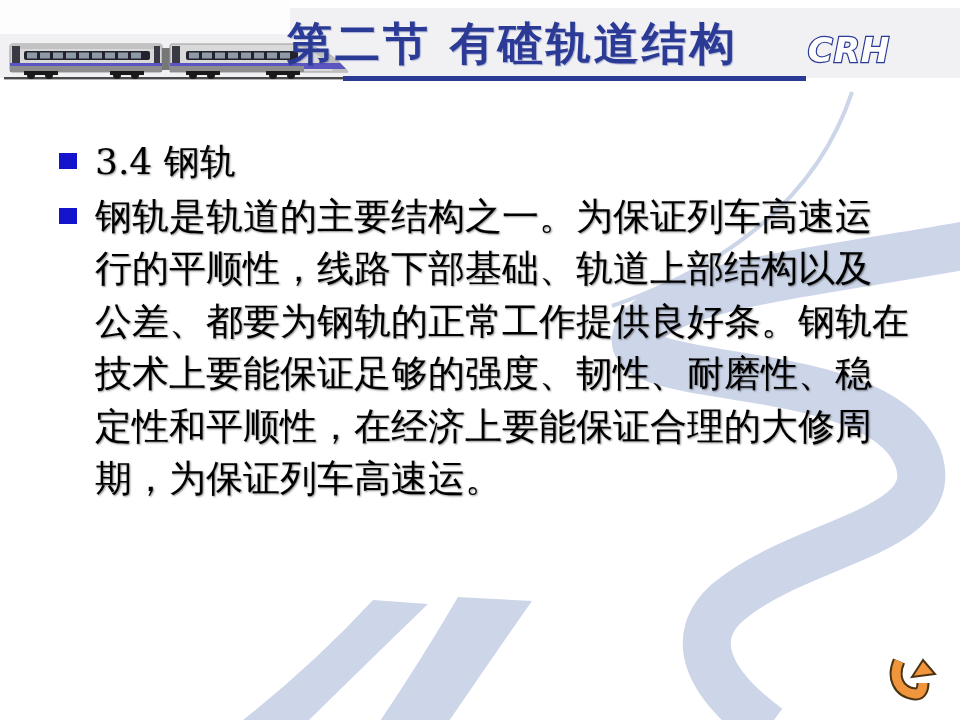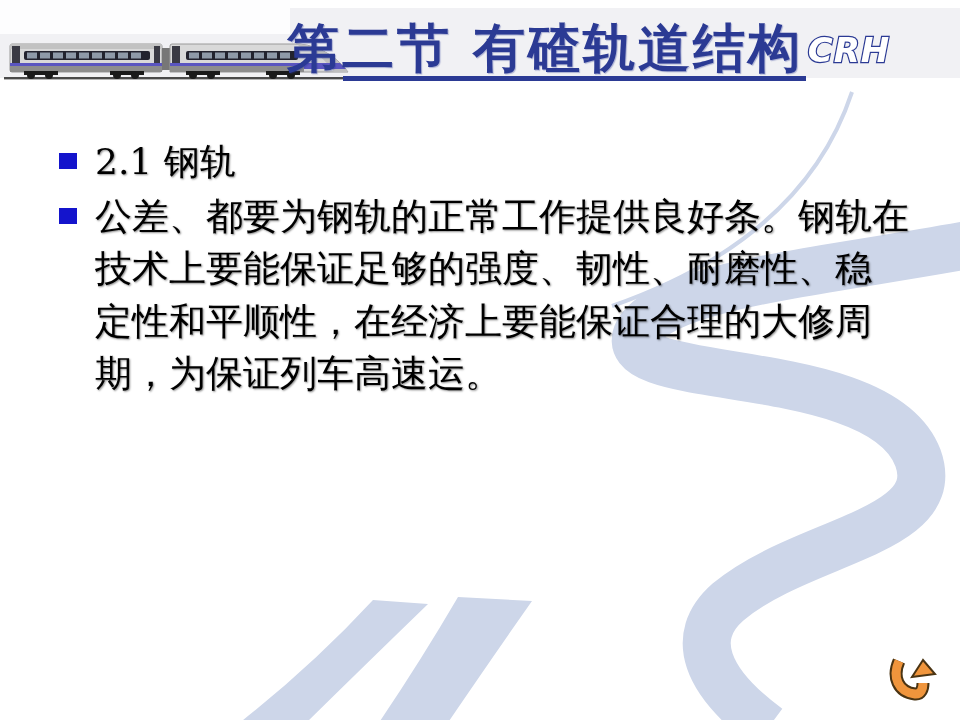--- a/index.html
+++ b/index.html
@@ -13,21 +13,21 @@
   .header-band{
     position:absolute;left:0;top:8px;width:960px;height:70px;
     background:#F1F1F4;z-index:2;
   }
   .train-box{
     position:absolute;left:0;top:0;width:290px;height:34px;background:#FdFdFe;z-index:3;
   }
   .train{position:absolute;left:4px;top:34px;width:346px;height:48px;z-index:4;}
   .page-title{
     position:absolute;left:287px;top:14px;width:520px;height:58px;z-index:5;
-    font-size:52px;font-weight:700;color:#2B3A94;letter-spacing:3px;
+    font-size:45px;font-weight:700;color:#2B3A94;letter-spacing:3px;
     font-family:"DejaVu Serif","Liberation Serif",serif;
     text-shadow:1px 1px 1px rgba(43,58,148,0.35);white-space:nowrap;
   }
   .title-underline{
     position:absolute;left:343px;top:76px;width:463px;height:5px;
     background:#2B3A94;z-index:5;
   }
   .crh-logo{position:absolute;left:795px;top:24px;width:104px;height:52px;z-index:5;}
   
   .bullet-square{
@@ -127,24 +127,26 @@
   </svg>
 
   <div class="page-title">第二节 有碴轨道结构</div>
   <div class="title-underline"></div>
 
   <svg class="crh-logo" viewBox="0 0 104 52" width="104" height="52" aria-hidden="true">
     <text x="54" y="38" text-anchor="middle" font-family="DejaVu Sans, Liberation Sans, sans-serif" font-size="34" font-weight="bold" font-style="italic" fill="#ffffff" stroke="#2B3A94" stroke-width="2.4" style="paint-order:stroke" letter-spacing="1">CRH</text>
   </svg>
 
   <span class="bullet-square sq1"></span>
-  <div class="bullet1-text">2.1 钢轨</div>
+  <div class="bullet1-text">3.4 钢轨</div>
 
   <span class="bullet-square sq2"></span>
   <div class="paragraph">
+      <div class="para-line">钢轨是轨道的主要结构之一。为保证列车高速运</div>
+      <div class="para-line">行的平顺性，线路下部基础、轨道上部结构以及</div>
       <div class="para-line">公差、都要为钢轨的正常工作提供良好条。钢轨在</div>
       <div class="para-line">技术上要能保证足够的强度、韧性、耐磨性、稳</div>
       <div class="para-line">定性和平顺性，在经济上要能保证合理的大修周</div>
       <div class="para-line">期，为保证列车高速运。</div>
     </div>
 
   <div class="return-arrow" title="">
     <svg viewBox="0 0 52 46" width="52" height="46" aria-hidden="true">
       <path d="M11,3 C4,19 10,34 27,36 C33,36.5 35,31 35,25" stroke="#4a3413" stroke-width="13" fill="none" stroke-linecap="butt"></path>
       <path d="M11,3 C4,19 10,34 27,36 C33,36.5 35,31 35,25" stroke="#F0953C" stroke-width="9" fill="none" stroke-linecap="butt"></path>

